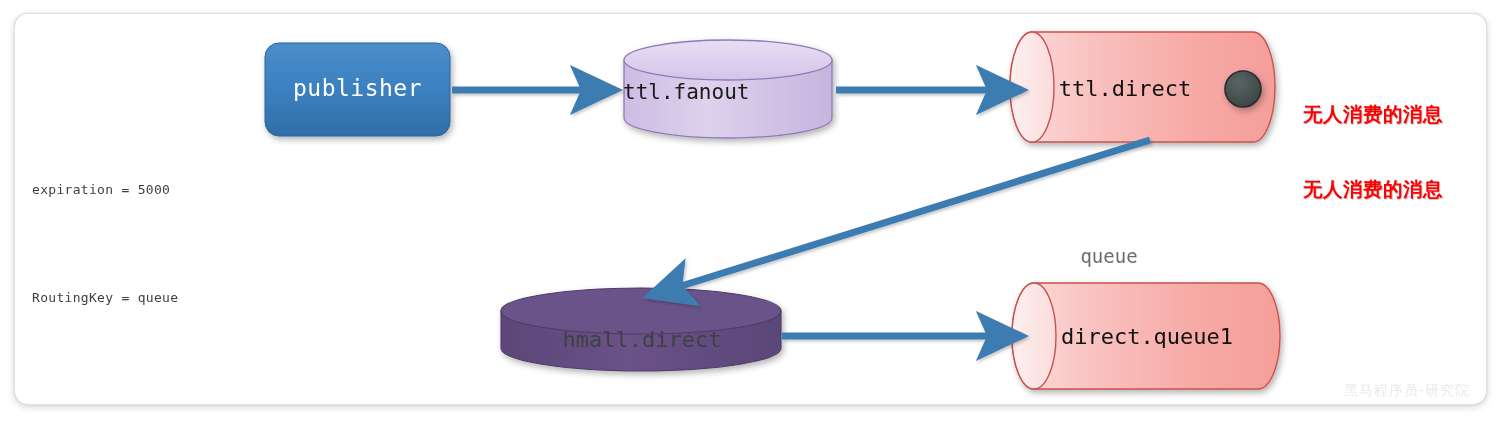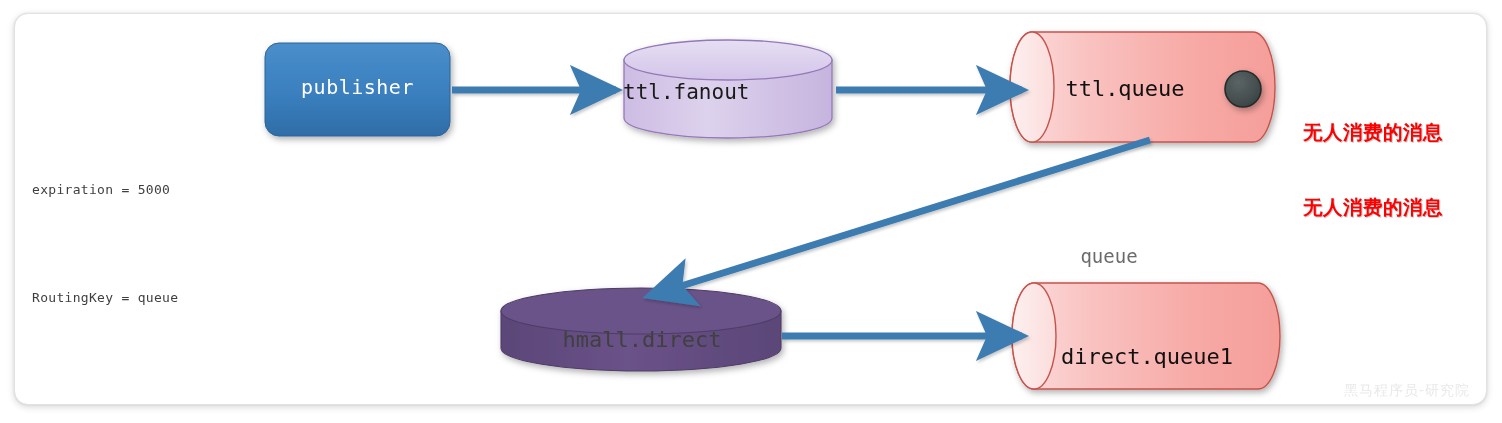--- a/index.html
+++ b/index.html
@@ -47,21 +47,21 @@
     font-size: 13px;
     line-height: 36px;
     color: #3f3f3f;
     letter-spacing: 0.3px;
   }
   #publisher-label {
     left: 265px;
     top: 75px;
     width: 185px;
     text-align: center;
-    font-size: 20px;
+    font-size: 23px;
     color: #ffffff;
     letter-spacing: 0.5px;
   }
   #fanout-label {
     left: 623px;
     top: 80px;
     width: 220px;
     text-align: left;
     font-size: 21px;
     color: #1a1a1a;
@@ -82,33 +82,32 @@
     font-size: 22px;
     color: #404040;
   }
   #dqueue-label {
     left: 1012px;
     top: 324px;
     width: 270px;
     text-align: center;
     font-size: 22px;
     color: #111111;
-    margin-top: 20px;
   }
   #blue-label {
     left: 1012px;
     top: 245px;
     width: 194px;
     text-align: center;
     font-size: 19px;
     color: #6b6b6b;
   }
   #annotation {
     left: 1303px;
-    top: 70px;
+    top: 52px;
     font-family: "DejaVu Sans", "Liberation Sans", sans-serif;
     font-size: 19.5px;
     font-weight: bold;
     line-height: 25px;
     color: #ff0000;
     text-shadow: 1px 1px 0 rgba(160,160,160,0.55);
     letter-spacing: 0.5px;
   }
   #annotation span { display: block; }
   #watermark {
@@ -212,21 +211,21 @@
 
   <div class="lbl" id="params">
     <div>expiration = 5000</div>
     <div>RoutingKey = queue</div>
   </div>
 
   <div class="lbl" id="publisher-label">publisher</div>
 
   <div class="lbl" id="fanout-label">ttl.fanout</div>
 
-  <div class="lbl" id="ttlqueue-label">ttl.queue</div>
+  <div class="lbl" id="ttlqueue-label">ttl.direct</div>
 
   <div class="lbl" id="direct-label">hmall.direct</div>
 
   <div class="lbl" id="dqueue-label">direct.queue1</div>
 
   <div class="lbl" id="blue-label">queue</div>
 
   <div class="lbl" id="annotation">
     <span>无人消费的消息</span>
     <span>无人消费的消息</span>

